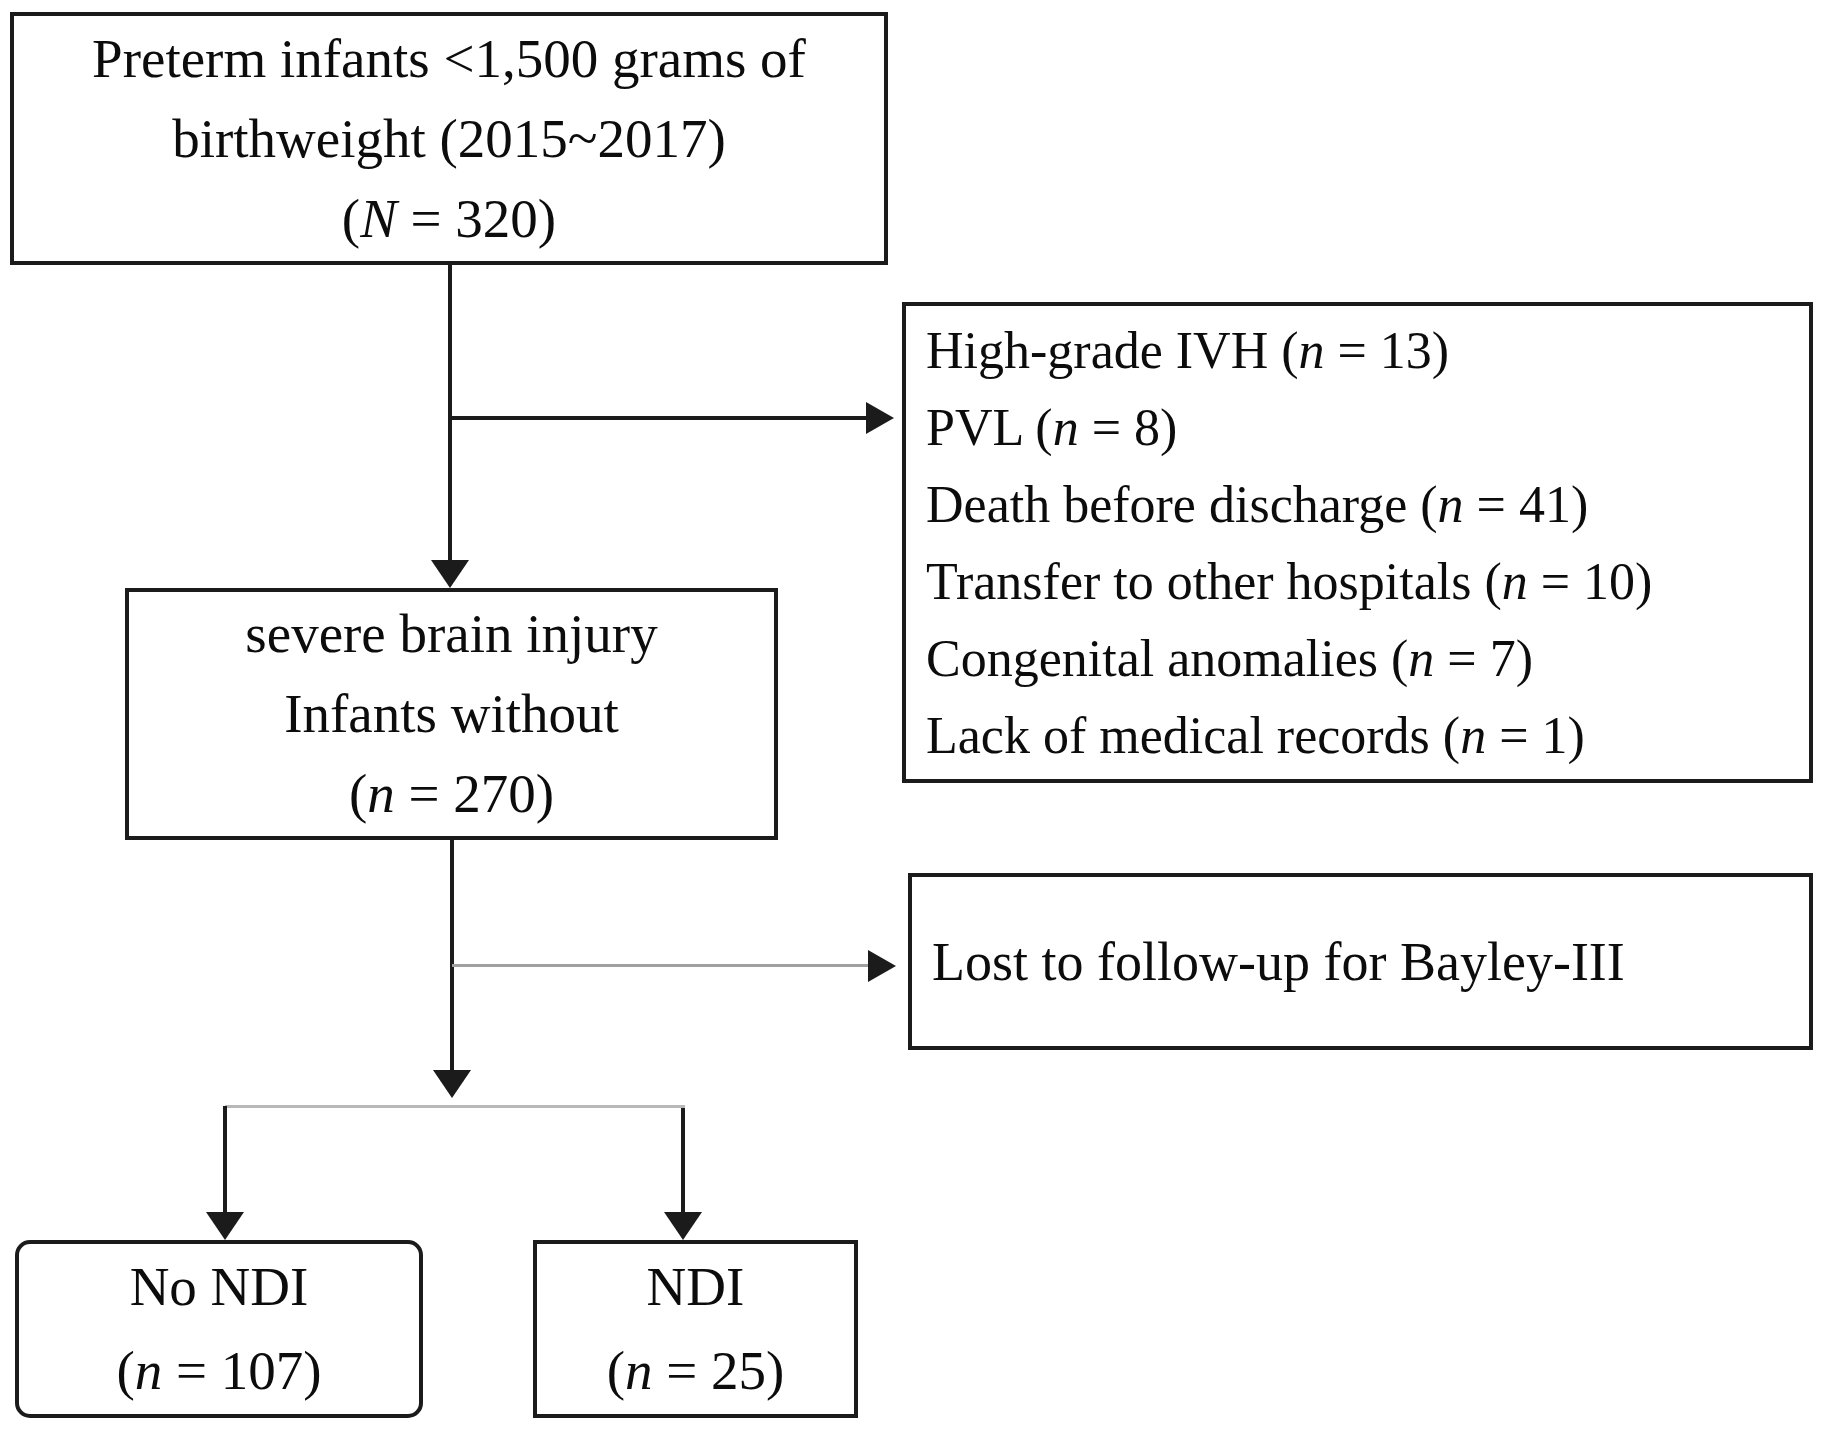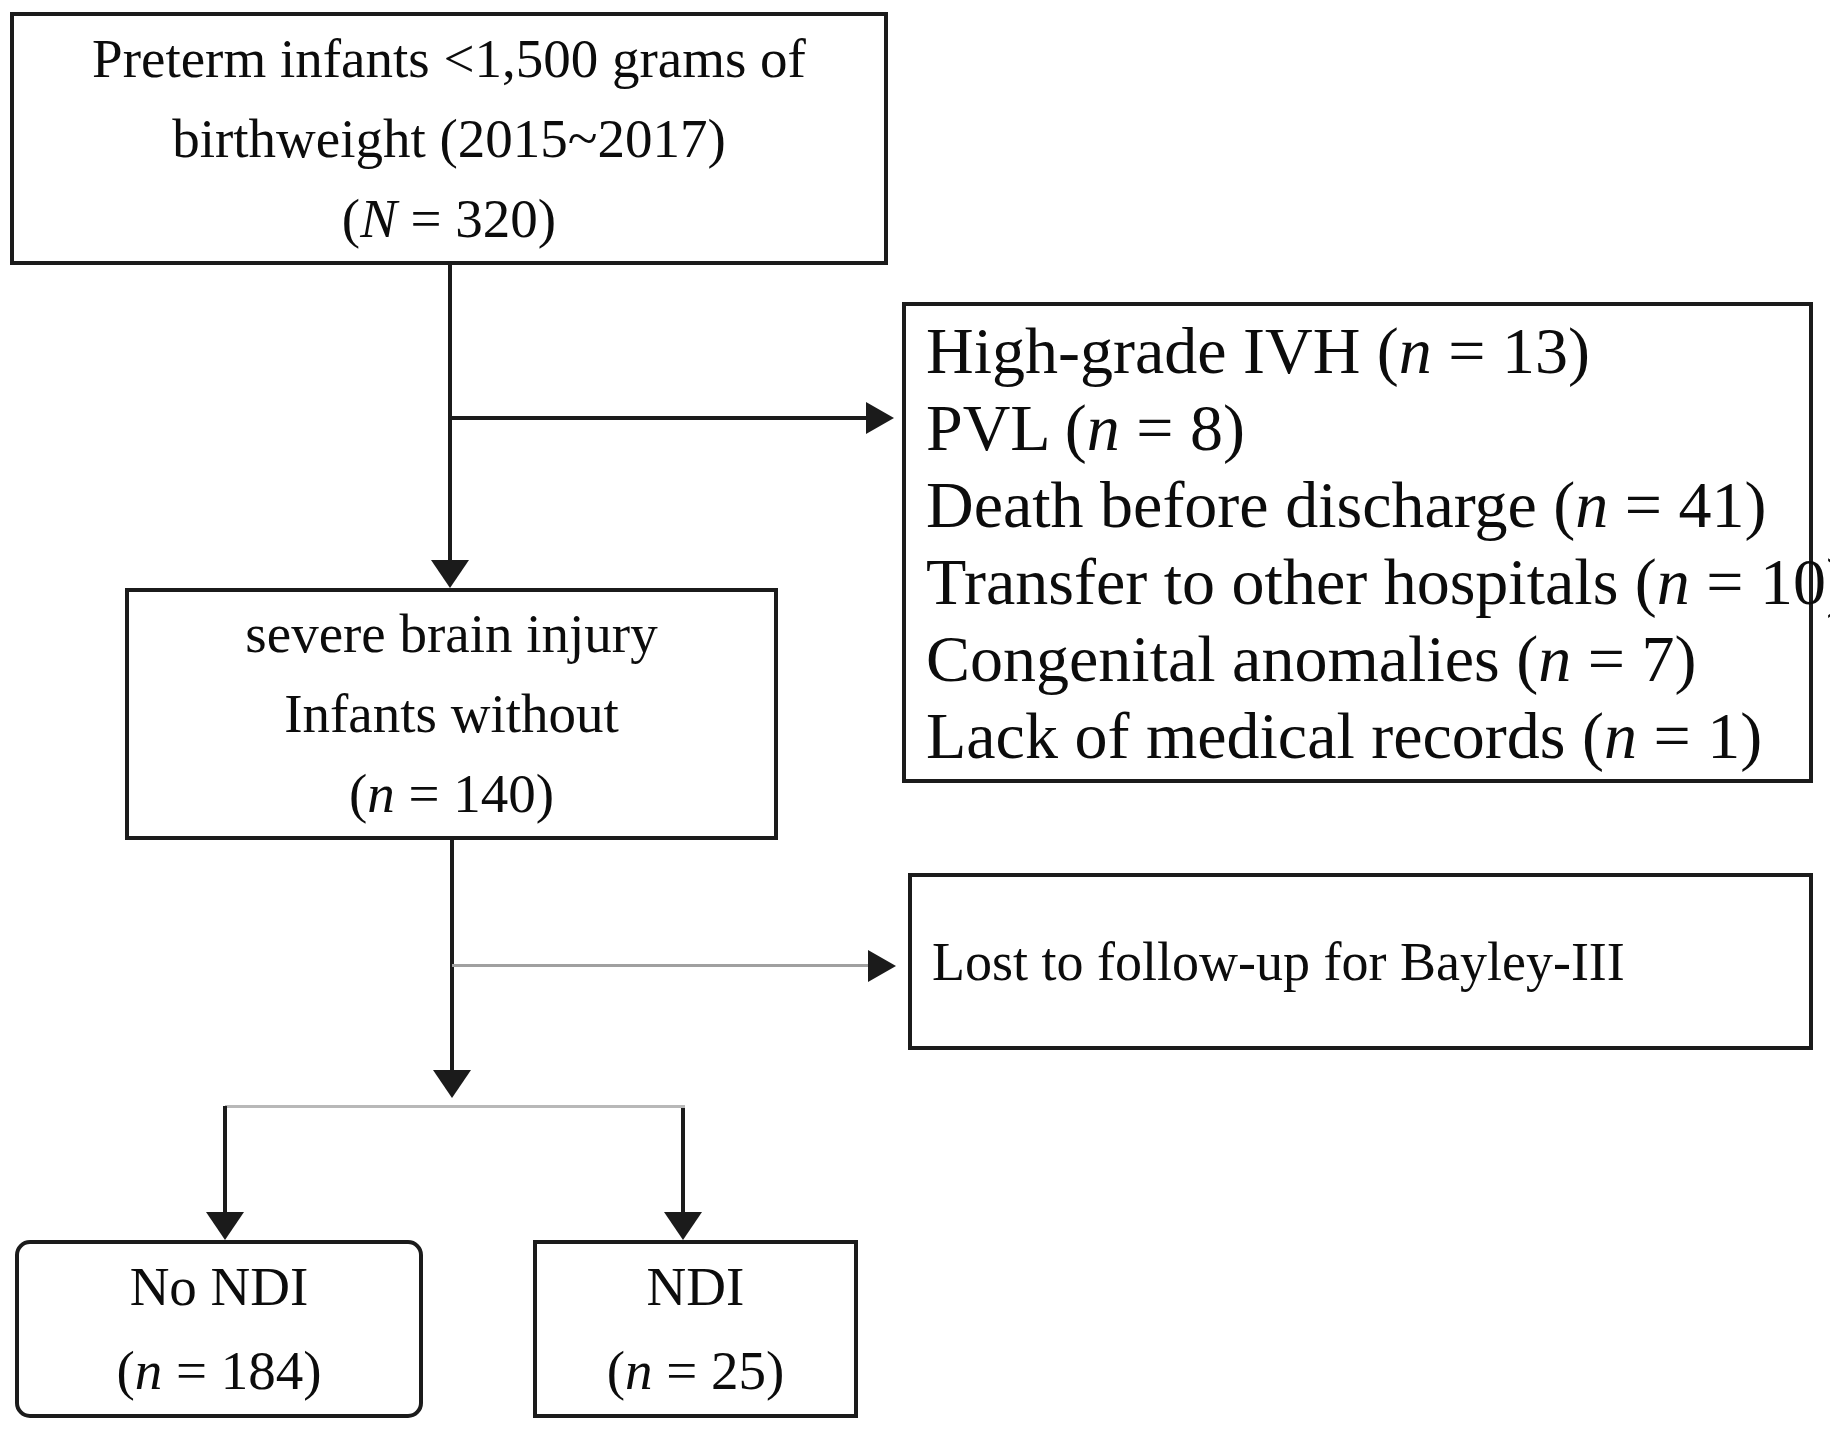--- a/index.html
+++ b/index.html
@@ -17,21 +17,21 @@
     background:#ffffff;
     box-sizing:border-box;
     display:flex; flex-direction:column; justify-content:center;
   }
   .center { align-items:center; text-align:center; }
   .leftalign { align-items:flex-start; text-align:left; padding-left:20px; }
   .line { white-space:nowrap; }
   .it { font-style:italic; }
 
   #top-box        { left:10px;  top:12px;   width:878px; height:253px; font-size:55px; line-height:80px; }
-  #exclusion-box  { left:902px; top:302px;  width:911px; height:481px; font-size:66px; line-height:77px; }
+  #exclusion-box  { left:902px; top:302px;  width:911px; height:481px; font-size:52px; line-height:77px; }
   #middle-box     { left:125px; top:588px;  width:653px; height:252px; font-size:55px; line-height:80px; }
   #bayley-box     { left:908px; top:873px;  width:905px; height:177px; font-size:54px; line-height:80px; }
   #no-ndi-box     { left:15px;  top:1240px; width:408px; height:178px; font-size:55px; line-height:84px;border-radius:15px; }
   #ndi-box        { left:533px; top:1240px; width:325px; height:178px; font-size:55px; line-height:84px; }
 
   .vline { position:absolute; width:4px;  background:#1b1b1b; }
   .hline { position:absolute; height:4px; background:#1b1b1b; }
   .ghline { position:absolute; height:3px; background:#a8a8a8; }
   .ah-down {
     position:absolute; width:0; height:0;
@@ -60,30 +60,30 @@
       <div class="line"><span>PVL (</span><span class="it">n</span><span> = 8)</span></div>
       <div class="line"><span>Death before discharge (</span><span class="it">n</span><span> = 41)</span></div>
       <div class="line"><span>Transfer to other hospitals (</span><span class="it">n</span><span> = 10)</span></div>
       <div class="line"><span>Congenital anomalies (</span><span class="it">n</span><span> = 7)</span></div>
       <div class="line"><span>Lack of medical records (</span><span class="it">n</span><span> = 1)</span></div>
     </div>
 
   <div id="middle-box" class="box center">
       <div class="line"><span>severe brain injury</span></div>
       <div class="line"><span>Infants without</span></div>
-      <div class="line"><span>(</span><span class="it">n</span><span> = 140)</span></div>
+      <div class="line"><span>(</span><span class="it">n</span><span> = 270)</span></div>
     </div>
 
   <div id="bayley-box" class="box leftalign">
       <div class="line"><span>Lost to follow-up for Bayley-III</span></div>
     </div>
 
   <div id="no-ndi-box" class="box center">
       <div class="line"><span>No NDI</span></div>
-      <div class="line"><span>(</span><span class="it">n</span><span> = 184)</span></div>
+      <div class="line"><span>(</span><span class="it">n</span><span> = 107)</span></div>
     </div>
 
   <div id="ndi-box" class="box center">
       <div class="line"><span>NDI</span></div>
       <div class="line"><span>(</span><span class="it">n</span><span> = 25)</span></div>
     </div>
 
   <div class="vline" style="left:448px; top:265px; height:300px;"></div>
   <div class="ah-down" style="left:431px; top:560px;"></div>
 

